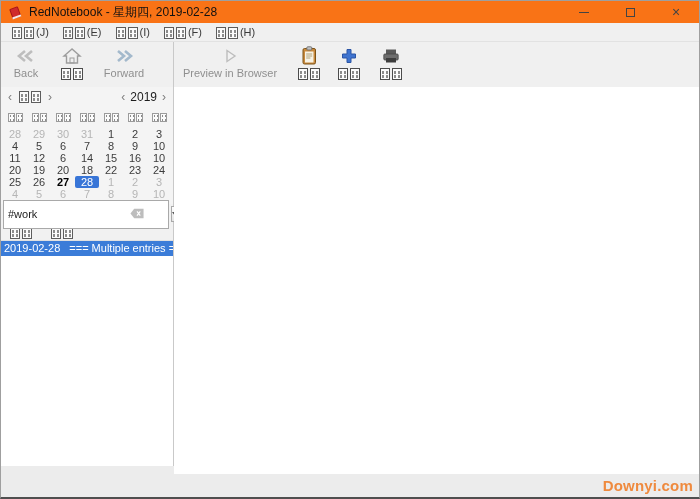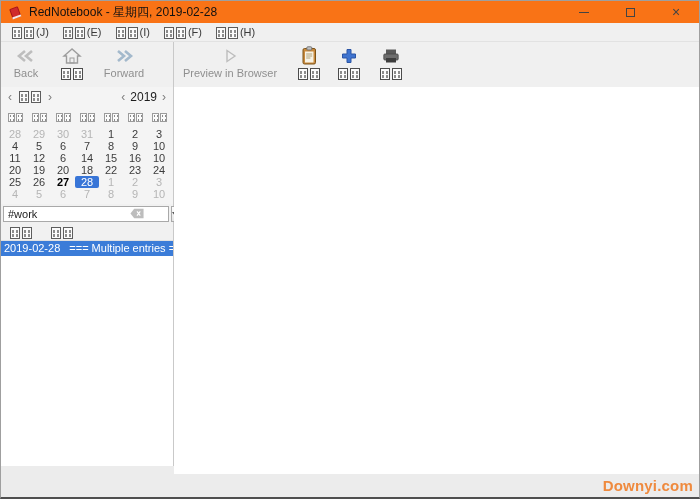--- a/index.html
+++ b/index.html
@@ -59,21 +59,21 @@
   .cal-week .wk{text-align:center;}
   .cal-grid{display:grid;grid-template-columns:repeat(7,1fr);padding:1px 2px 4px;
     font-size:11px;text-align:center;}
   .day{height:12px;line-height:12px;color:#3c3c3c;}
   .day[data-state="m"]{color:#b5b5b5;}
   .day[data-state="b"]{font-weight:bold;color:#000;}
   .day[data-state="sel"]{background:#3875d7;color:#fff;border-radius:2px;}
   
   .search-row{background:#f1f1f1;height:20px;display:flex;align-items:center;
     padding:0 2px;position:relative;}
-  .search-input{flex:1;height:16px;box-sizing:border-box;border:1px solid #a9a9a9;background:#fff;
+  .search-input{flex:1;height:29px;box-sizing:border-box;border:1px solid #a9a9a9;background:#fff;
     font-size:11px;font-family:inherit;padding:0 18px 0 4px;color:#222;outline:none;}
   .clear-btn{position:absolute;right:29px;top:4px;width:14px;height:11px;display:flex;}
   .dropdown-btn{width:22px;height:16px;margin-left:2px;border:1px solid #a9a9a9;box-sizing:border-box;
     background:linear-gradient(#fefefe,#e3e3e3);display:flex;align-items:center;justify-content:center;}
   .dd-tri{width:0;height:0;border-left:3.5px solid transparent;border-right:3.5px solid transparent;
     border-top:4px solid #555;}
   
   .tabs{height:16px;background:#f1f1f1;display:flex;align-items:center;gap:17px;
     padding-left:8px;border-bottom:1px solid #e0e0e0;}
   .tab{display:flex;align-items:center;}

